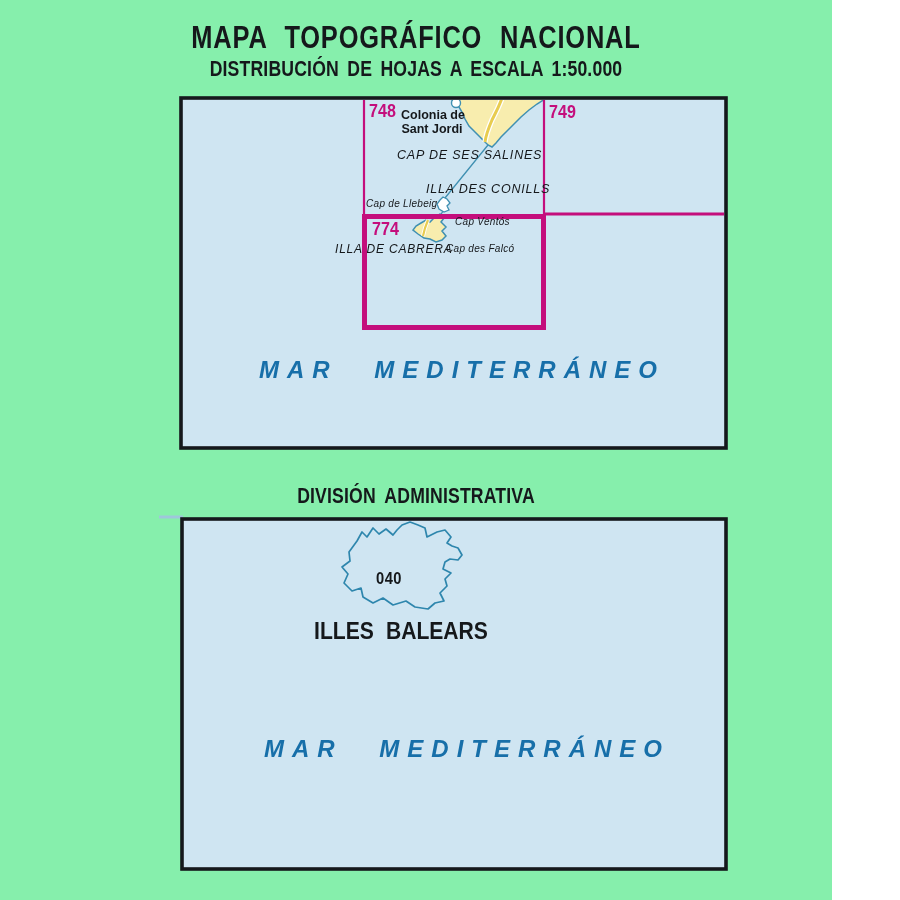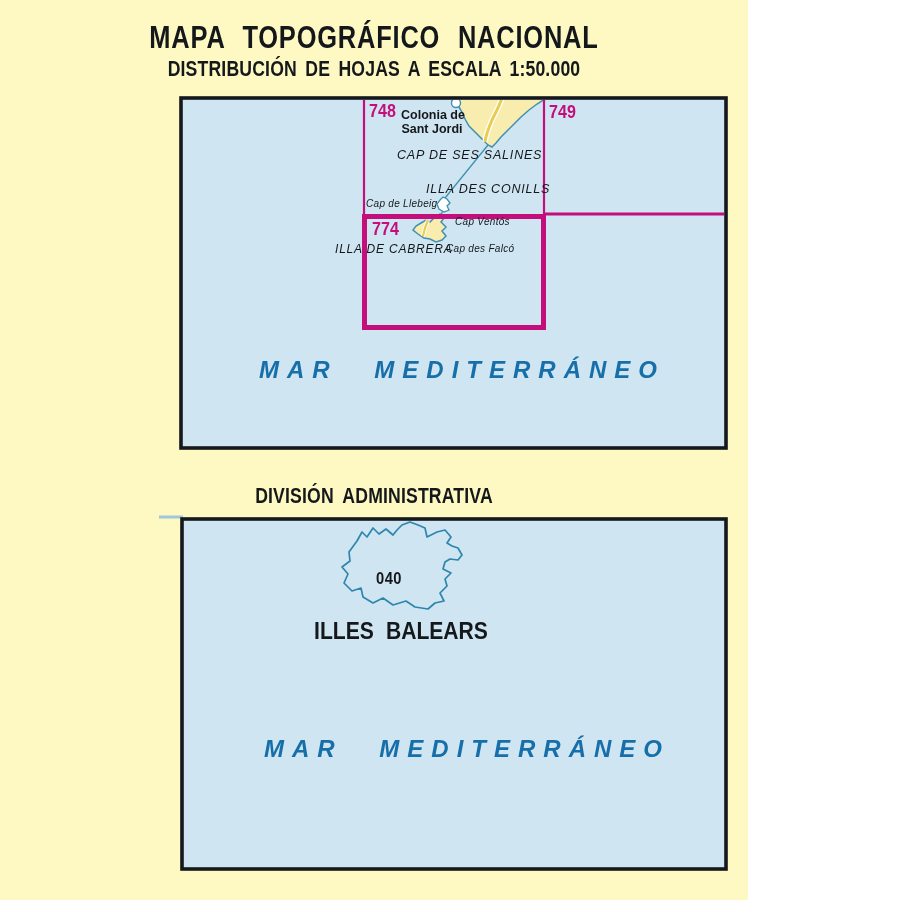--- a/index.html
+++ b/index.html
@@ -1,16 +1,16 @@
 <!DOCTYPE html>
 <html><head>
 <meta charset="utf-8">
 <style>
   html,body{margin:0;padding:0;background:#ffffff;}
-  .page{position:relative;width:748px;height:900px;background:#fef9c3;overflow:hidden;
+  .page{position:relative;width:832px;height:900px;background:#86efac;overflow:hidden;
         font-family:"Liberation Sans",sans-serif;color:#15181b;}
   .h-title{position:absolute;left:0;right:0;text-align:center;font-weight:bold;color:#15181b;
            transform:scaleX(0.82);transform-origin:50% 50%;white-space:nowrap;}
   .t1{top:20px;font-size:31px;letter-spacing:1px;word-spacing:12px;}
   .t2{top:57px;font-size:21.5px;letter-spacing:0.2px;word-spacing:4px;}
   .t3{top:484px;font-size:21.5px;letter-spacing:0.2px;word-spacing:5px;}
   svg.panel{position:absolute;overflow:visible;}
   svg text{font-family:"Liberation Sans",sans-serif;}
   .frame{fill:#cfe5f2;stroke:#15181c;stroke-width:3.6px;}
   .sheetline{stroke:#c40e7c;fill:none;}

